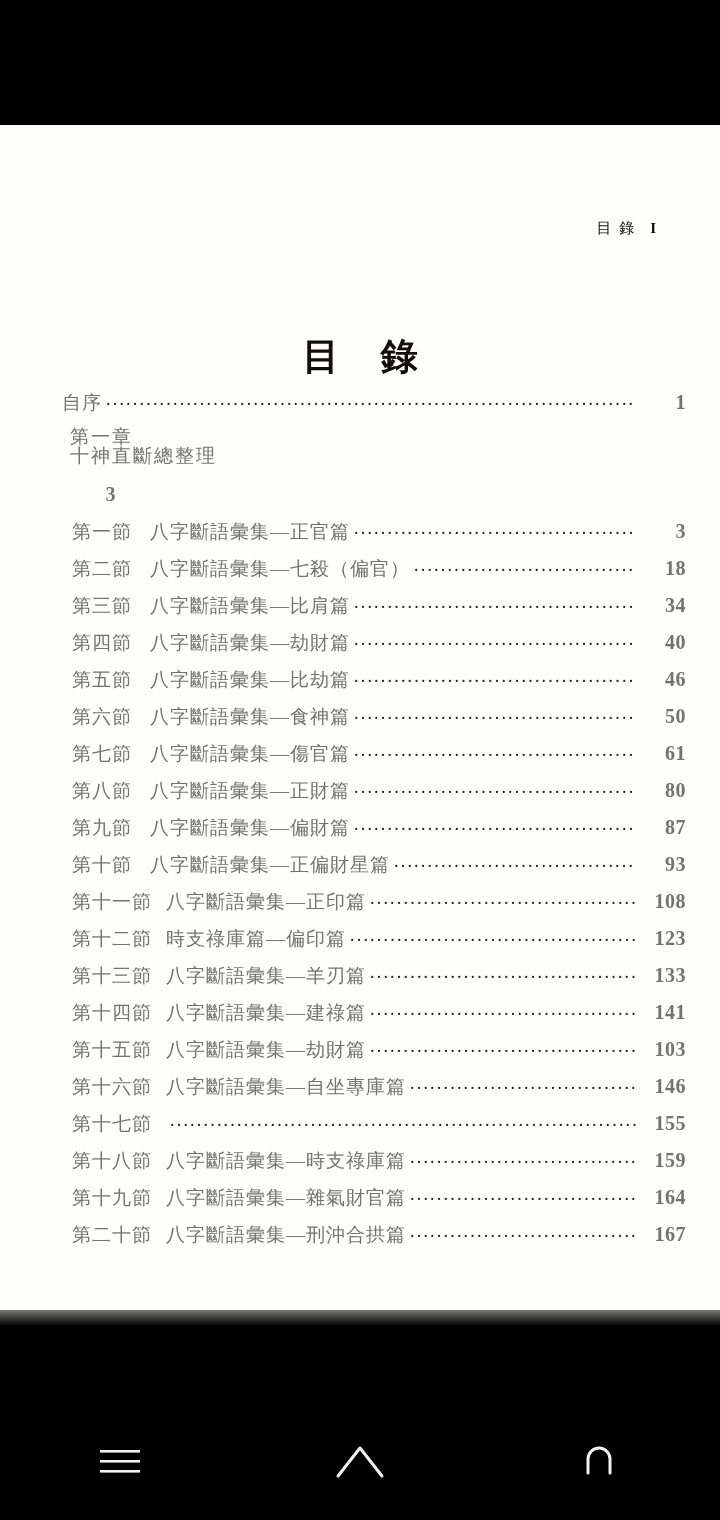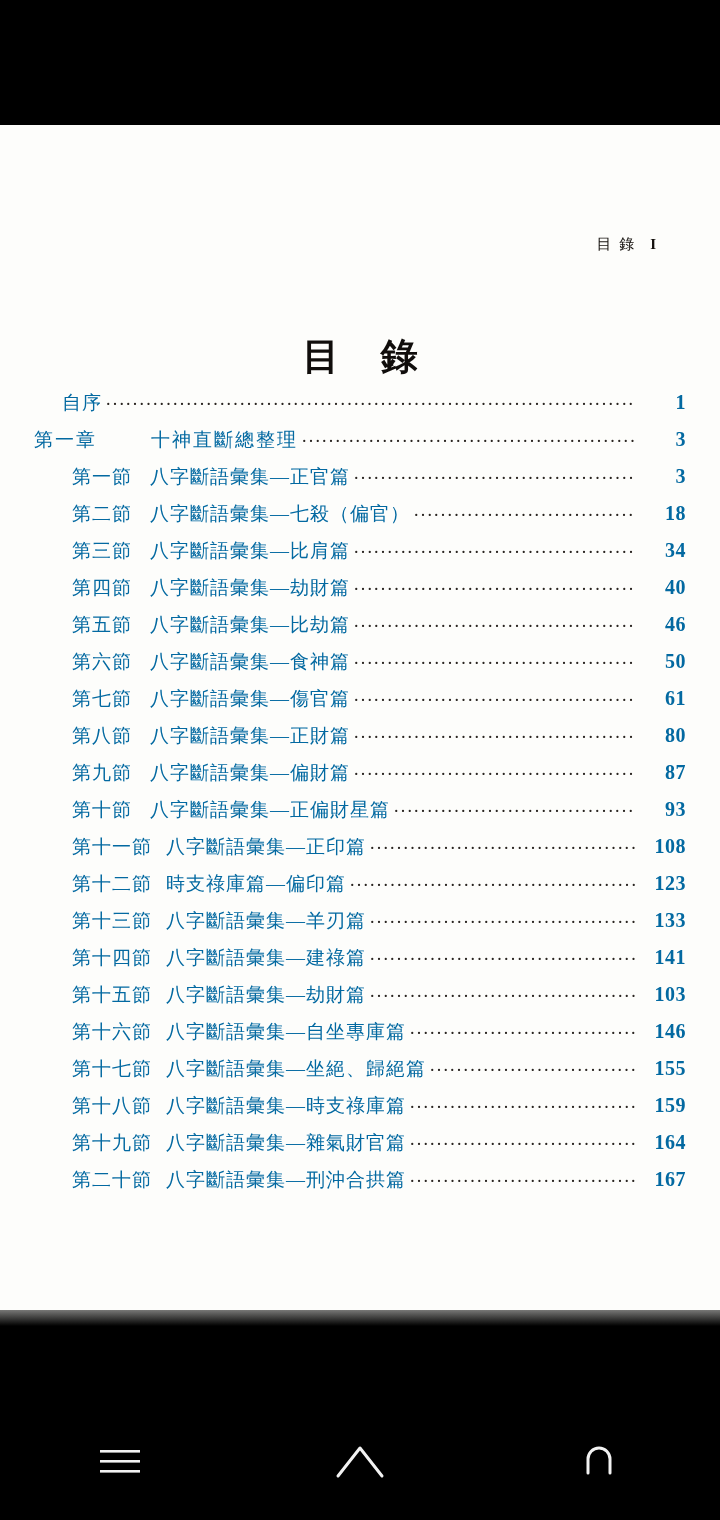--- a/index.html
+++ b/index.html
@@ -33,21 +33,21 @@
   .page-inner {
     position: relative;
     width: 100%;
     height: 100%;
     padding: 0 40px;
     box-sizing: border-box;
   }
   .running-head {
     position: absolute;
     right: 62px;
-    top: 110px;
+    top: 94px;
     font-size: 15px;
     letter-spacing: 2px;
     color: #15110e;
     font-family: "Liberation Serif", "DejaVu Serif", serif;
   }
   .running-head .rh-folio {
     margin-left: 14px;
     font-weight: bold;
   }
   .doc-title {
@@ -67,21 +67,21 @@
   .toc {
     position: absolute;
     top: 265px;
     left: 34px;
     right: 34px;
   }
   .toc-row {
     display: flex;
     align-items: baseline;
     font-size: 19px;
-    color: #0369a1;
+    color: #737373;
     line-height: 1.0;
     margin-bottom: 15px;
     white-space: nowrap;
   }
   .toc-row .label {
     flex: 0 0 auto;
     letter-spacing: 1px;
   }
   .toc-row .gap {
     flex: 0 0 auto;
@@ -110,21 +110,21 @@
   }
   .toc-row .folio {
     flex: 0 0 auto;
     width: 46px;
     text-align: right;
     font-weight: bold;
     font-size: 20px;
     letter-spacing: 0.5px;
   }
   .row-lvl0 { padding-left: 28px; }
-  .row-lvl-chapter { padding-left: 0px; font-weight: normal; }
+  .row-lvl-chapter { padding-left: 0px; font-weight: normal; flex-direction: column; }
   .row-lvl-chapter .label { font-weight: normal; letter-spacing: 2px;}
   .row-lvl1 { padding-left: 38px; }
   .row-lvl1b { padding-left: 38px; }
   .row-lvl-chapter .title { letter-spacing: 2px; margin-left: 36px; }
   .sep-sm { width: 14px; }
   .sep-md { width: 18px; }
 
   
   .nav-bar {
     position: absolute;
@@ -296,21 +296,20 @@
         <div class="toc-row row-lvl1b">
           <span class="label">第十六節</span>
           <span class="gap sep-sm"></span>
           <span class="title">八字斷語彙集—自坐專庫篇</span>
           <span class="leader"></span>
           <span class="folio">146</span>
         </div>
         <div class="toc-row row-lvl1b">
           <span class="label">第十七節</span>
           <span class="gap sep-sm"></span>
-          <span class="title">八字斷語彙集—坐絕、歸絕篇</span>
           <span class="leader"></span>
           <span class="folio">155</span>
         </div>
         <div class="toc-row row-lvl1b">
           <span class="label">第十八節</span>
           <span class="gap sep-sm"></span>
           <span class="title">八字斷語彙集—時支祿庫篇</span>
           <span class="leader"></span>
           <span class="folio">159</span>
         </div>

